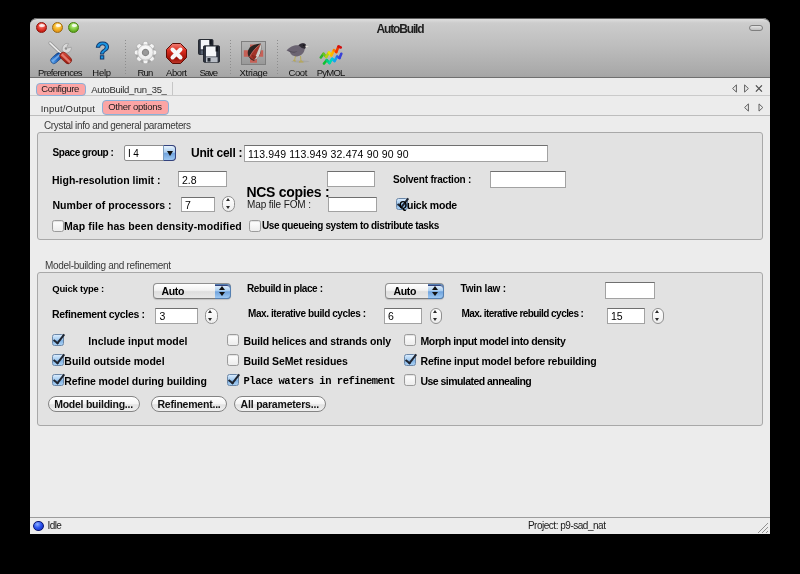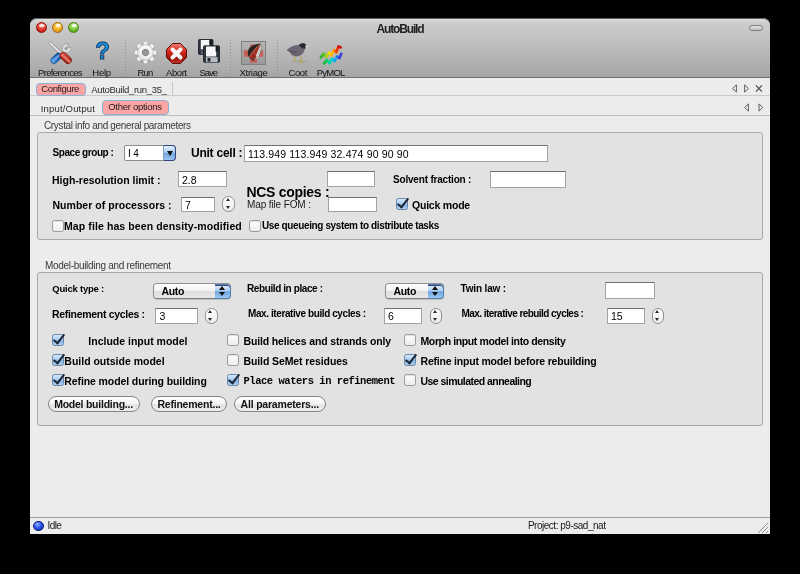--- a/index.html
+++ b/index.html
@@ -226,21 +226,21 @@
 
   <div class="bl" style="left:22.5px; top:180.5px; letter-spacing:0.03px;">Number of processors :</div>
   <div class="tf" style="left:150.9px; top:178.5px; width:34.6px; height:15px;">7</div>
   <div class="spin" style="left:192px; top:177.5px; height:16px;">
       <i class="u"></i>
       <i class="d"></i>
     </div>
   <div class="rl" style="left:217px; top:181px; letter-spacing:-0.12px;">Map file FOM :</div>
   <div class="tf" style="left:298.2px; top:179px; width:49.2px; height:14.5px;"></div>
   <div class="cb cb-on" style="left:365.8px; top:179.6px;"></div>
-  <div class="bl" style="left:382px; top:181px; letter-spacing:-0.21px;">Quick mode</div>
+  <div class="bl" style="left:369px; top:181px; letter-spacing:-0.21px;">Quick mode</div>
 
   <div class="cb cb-off" style="left:22.1px; top:202.4px;"></div>
   <div class="bl" style="left:34px; top:202px; letter-spacing:0.1px;">Map file has been density-modified</div>
   <div class="cb cb-off" style="left:219px; top:202.4px;"></div>
   <div class="bl" style="left:232px; top:202.3px; font-size:10px; letter-spacing:-0.38px;">Use queueing system to distribute tasks</div>
 
   <div class="glabel" style="left:14.9px; top:241.5px; letter-spacing:-0.3px;">Model-building and refinement</div>
   <div class="gbox" style="left:7px; top:253.8px; width:726px; height:154.2px;"></div>
   <div class="bl" style="left:22.3px; top:265px; font-size:9.5px; letter-spacing:-0.22px;">Quick type :</div>
   <div class="popup" style="left:123px; top:265px; width:78px; padding-left:7.5px; letter-spacing:-0.33px;">Auto<div class="cap"></div><div class="u"></div><div class="d"></div></div>

